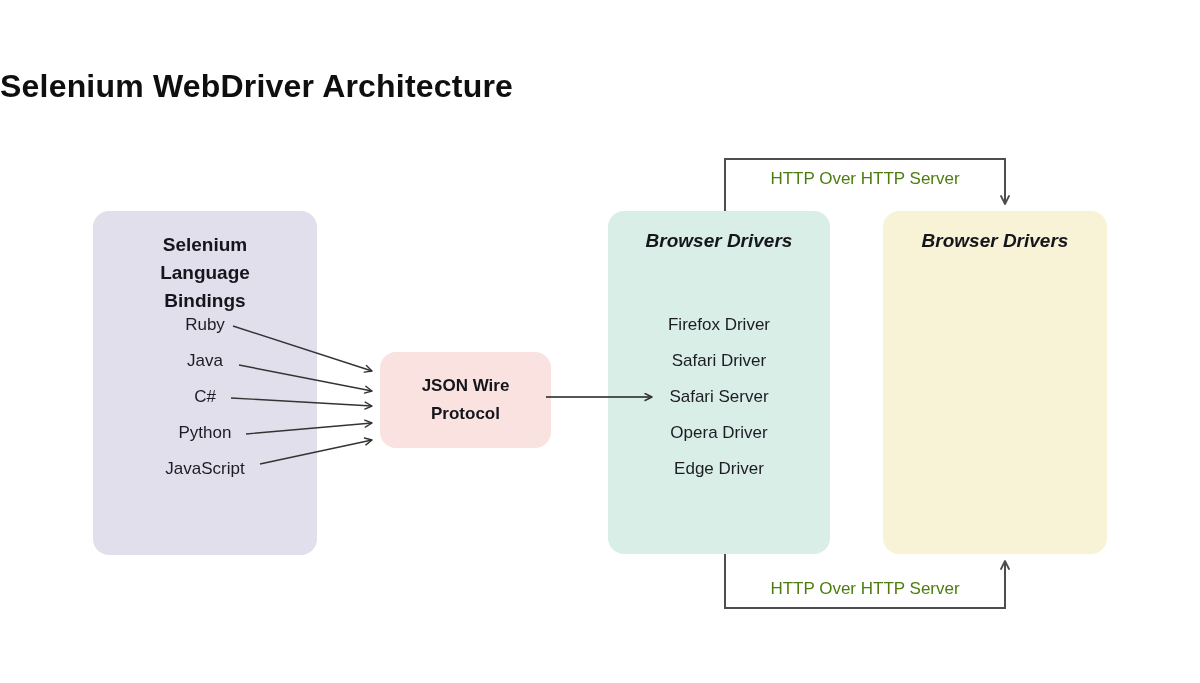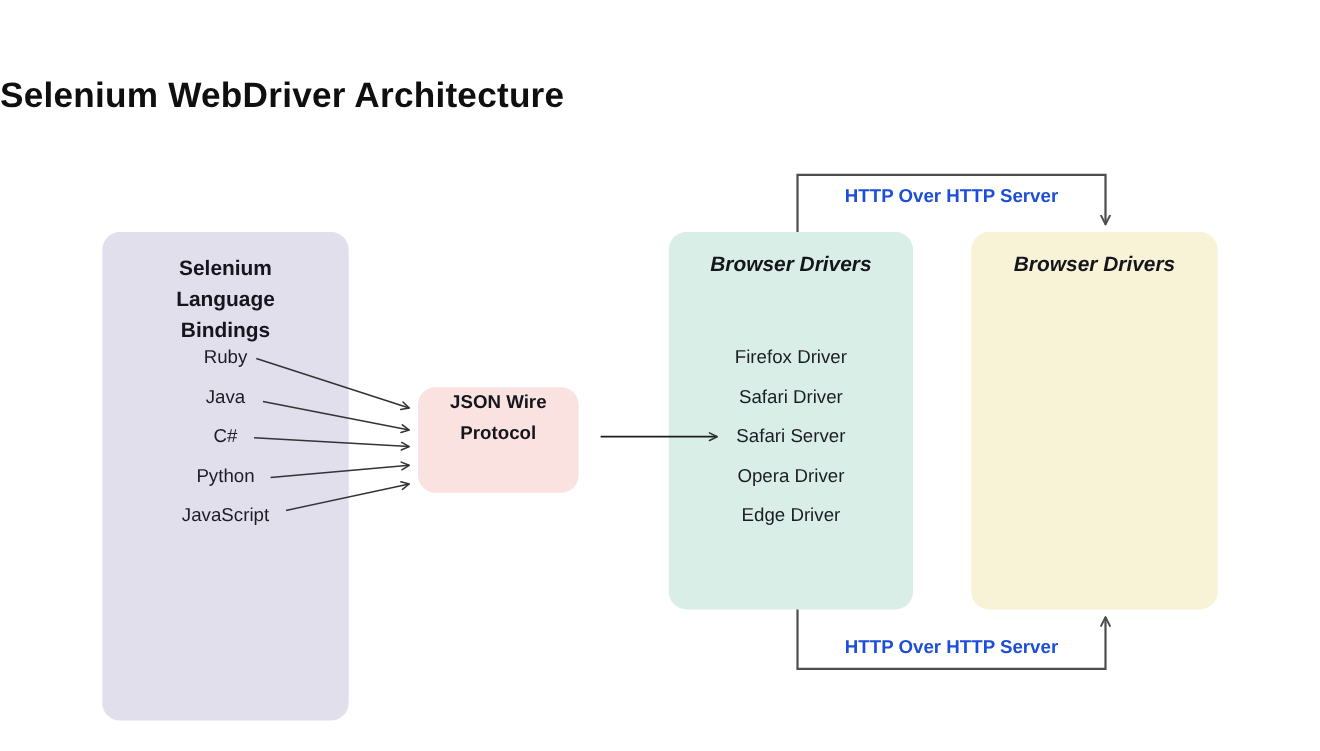--- a/index.html
+++ b/index.html
@@ -16,36 +16,36 @@
   .box{position:absolute;border-radius:16px;z-index:1;}
   .box-header{
     position:absolute;left:0;right:0;text-align:center;
     font-size:19px;font-weight:700;color:#15151c;line-height:28px;
   }
   .box-items{position:absolute;left:0;right:0;}
   .box-item{
     height:36px;line-height:36px;text-align:center;
     font-size:17px;font-weight:400;color:#1c1c24;
   }
-  .box-bindings{left:93px;top:211px;width:224px;height:444px;background:#e2dfec;}
+  .box-bindings{left:93px;top:211px;width:224px;height:344px;background:#e2dfec;}
   .box-bindings .box-header{top:20px;padding:0 28px;}
   .box-protocol{
-    left:380px;top:352px;width:146px;height:96px;background:#f9e2e0;
-    display:flex;justify-content:center;text-align:center;
+    left:380px;top:352px;width:171px;height:96px;background:#f9e2e0;
+    display:flex;align-items:center;justify-content:center;text-align:center;
   }
   .box-protocol .protocol-label{
     font-size:17px;font-weight:700;color:#15151c;line-height:28px;width:100px;
   }
   .box-drivers{left:608px;top:211px;width:222px;height:343px;background:#d8eee6;}
   .box-browsers{left:883px;top:211px;width:224px;height:343px;background:#f8f2d7;}
   .box-drivers .box-header,.box-browsers .box-header{top:16px;font-style:italic;}
   .box-items{top:96px;}
   .connector-label{
     position:absolute;text-align:center;z-index:2;
-    font-size:17px;font-weight:700;color:#1d4ed8;
+    font-size:17px;font-weight:400;color:#4d7c0f;
   }
   .connector-label.top{left:725px;width:280px;top:169px;}
   .connector-label.bottom{left:725px;width:280px;top:579px;}
   svg.overlay{position:absolute;left:0;top:0;z-index:5;pointer-events:none;}
 </style>
 </head>
 <body>
 
 <div class="canvas">
 

